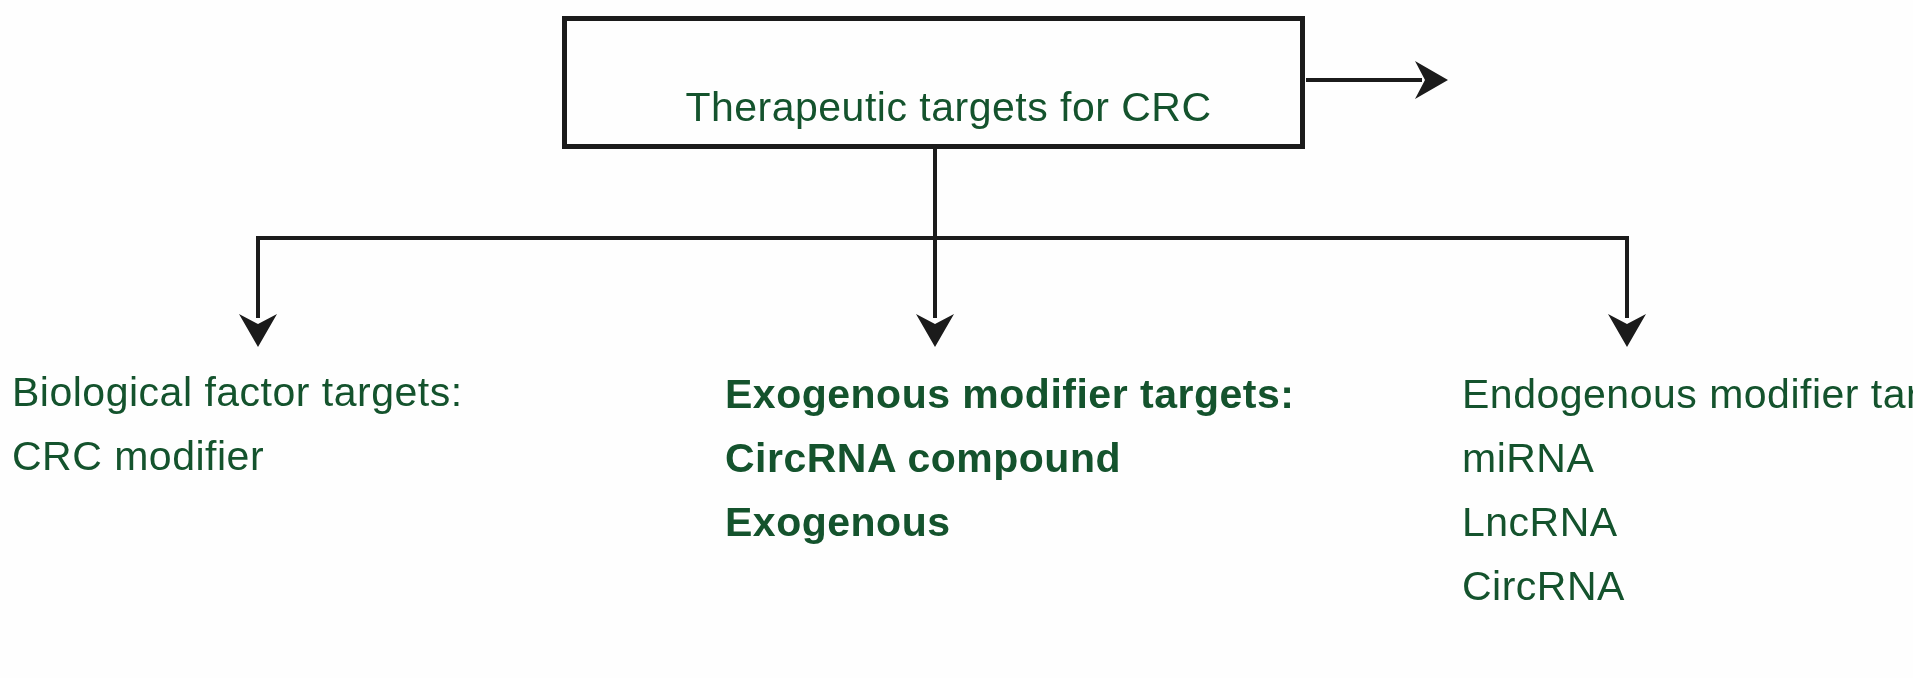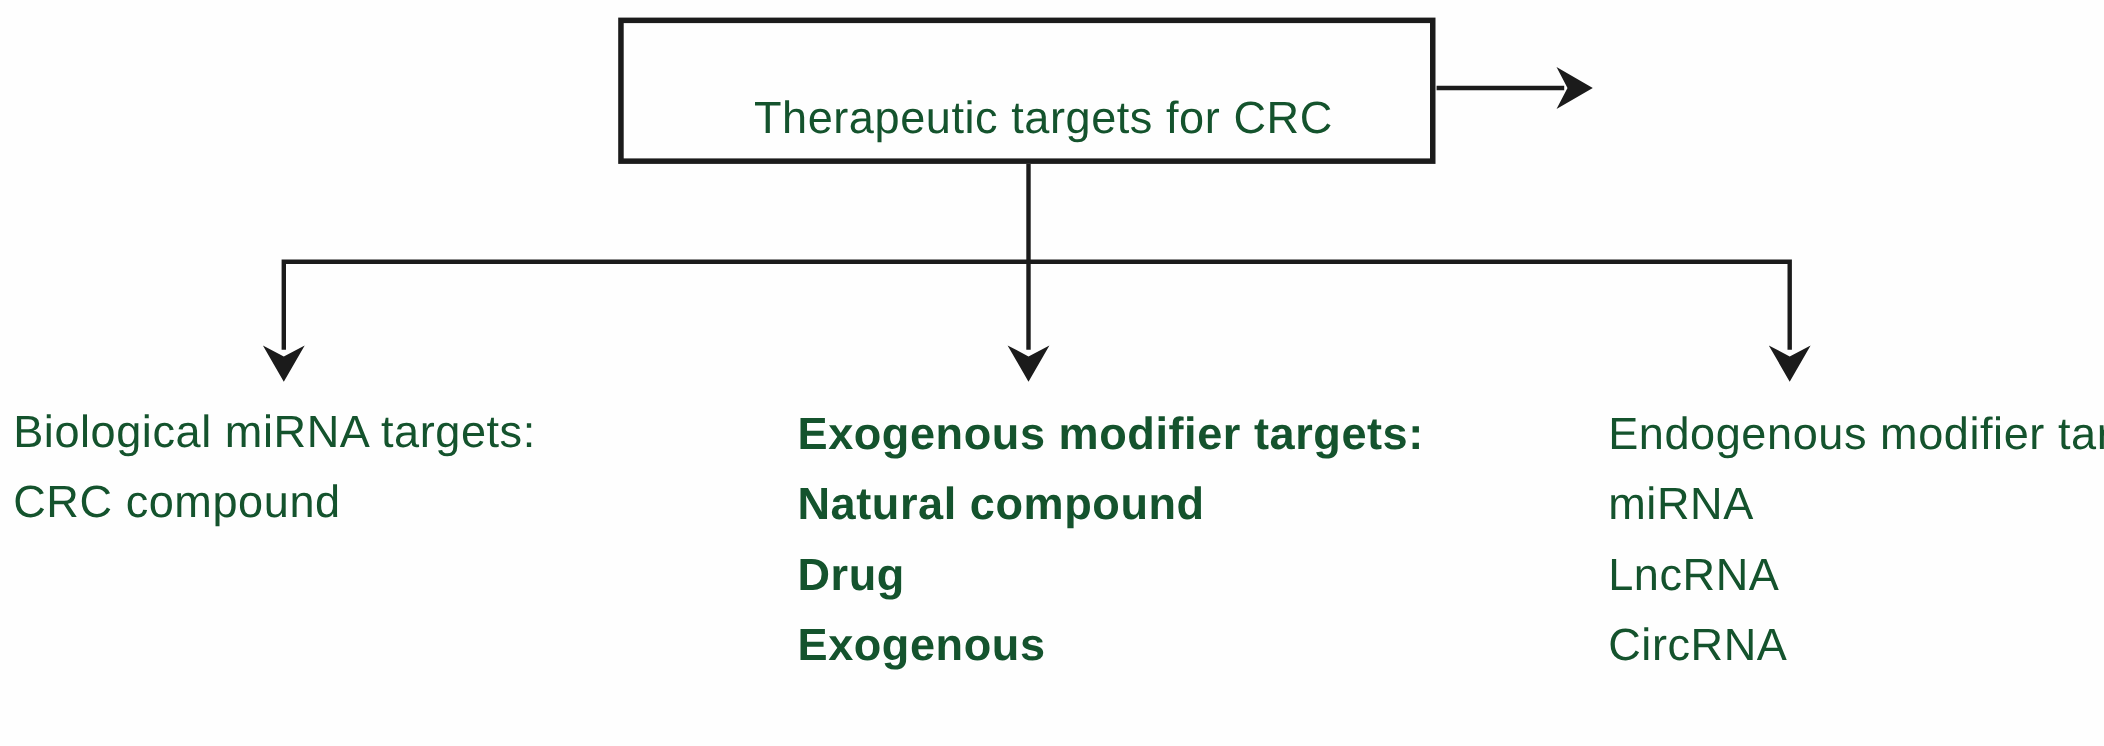--- a/index.html
+++ b/index.html
@@ -83,28 +83,27 @@
     <path d="M 1306 80 L 1422 80" stroke="#1b1b1b" stroke-width="4" fill="none"></path>
     <polygon points="1415,61 1425,80 1415,99 1448,80" fill="#1b1b1b"></polygon>
   </svg>
 
   <div class="root-box">
     <span class="label">Therapeutic targets for CRC</span>
   </div>
 
 
   <div class="column col-1">
-    <div class="line">Biological miRNA targets:</div>
-    <div class="line">CRC compound</div>
+    <div class="line">Biological factor targets:</div>
+    <div class="line">CRC modifier</div>
   </div>
 
   <div class="column col-2">
     <div class="line">Exogenous modifier targets:</div>
-    <div class="line">Natural compound</div>
-    <div class="line">Drug</div>
+    <div class="line">CircRNA compound</div>
     <div class="line">Exogenous</div>
   </div>
 
   <div class="column col-3">
     <div class="line">Endogenous modifier targets:</div>
     <div class="line">miRNA</div>
     <div class="line">LncRNA</div>
     <div class="line">CircRNA</div>
   </div>
 

